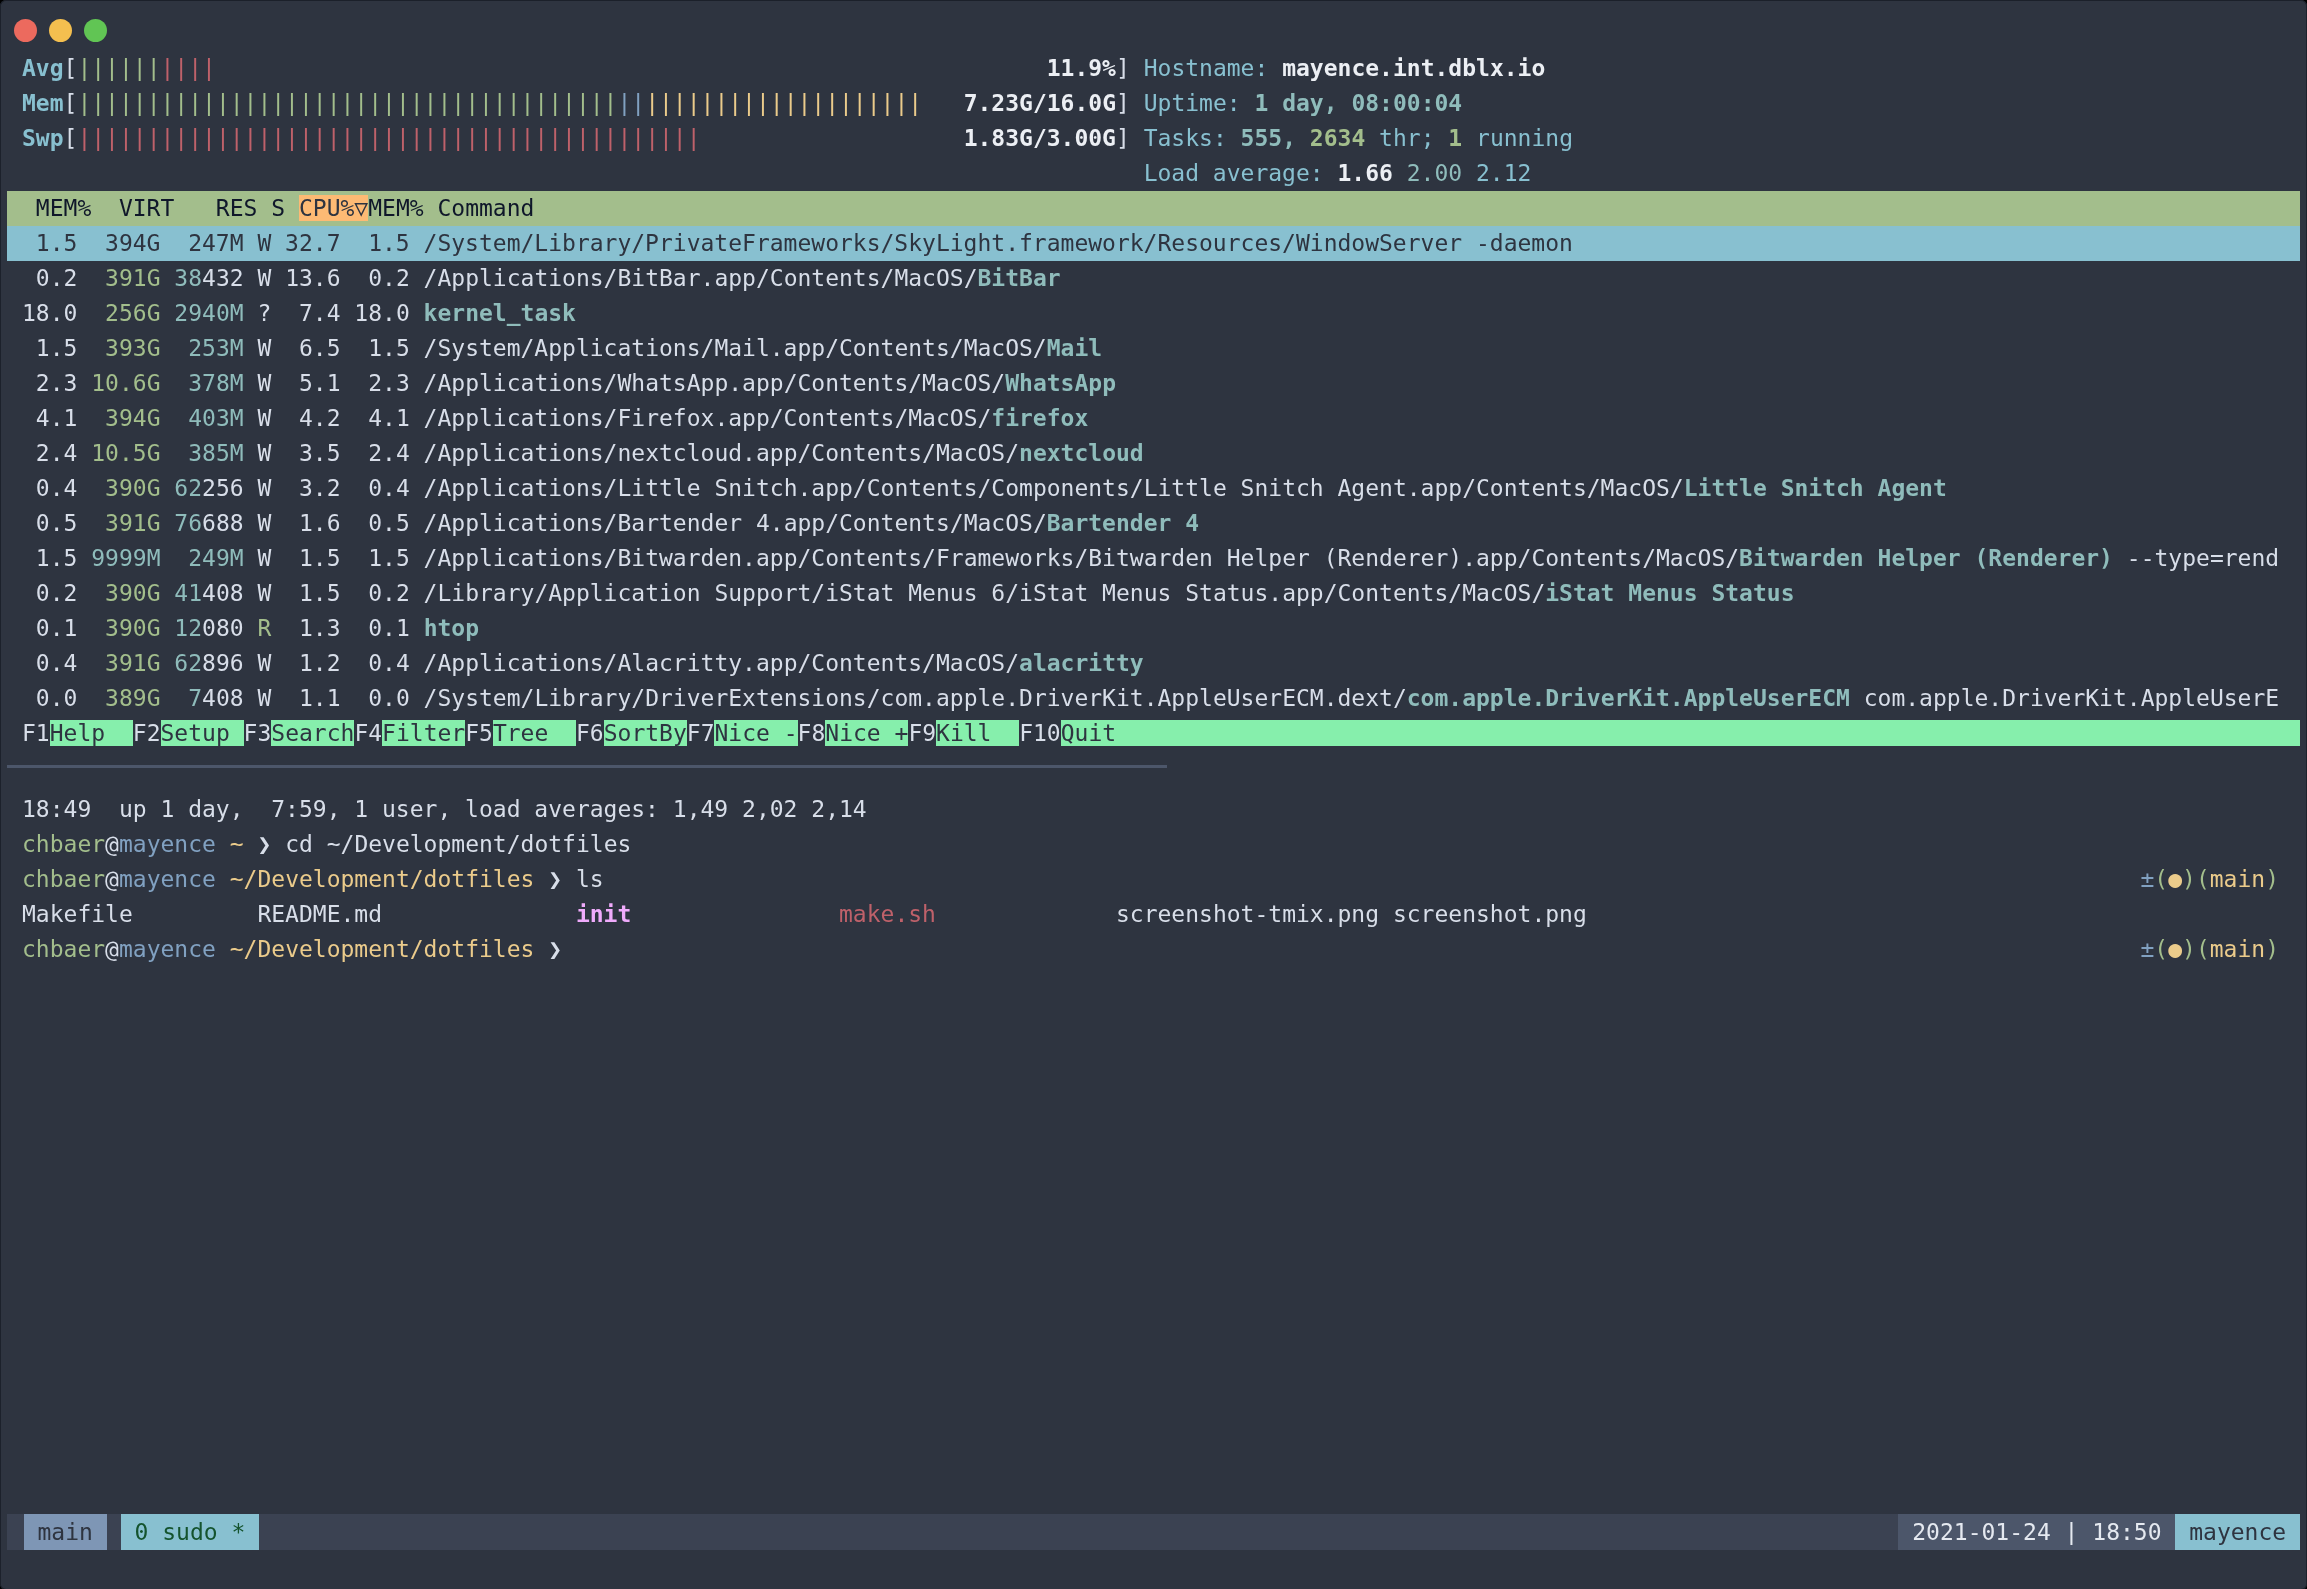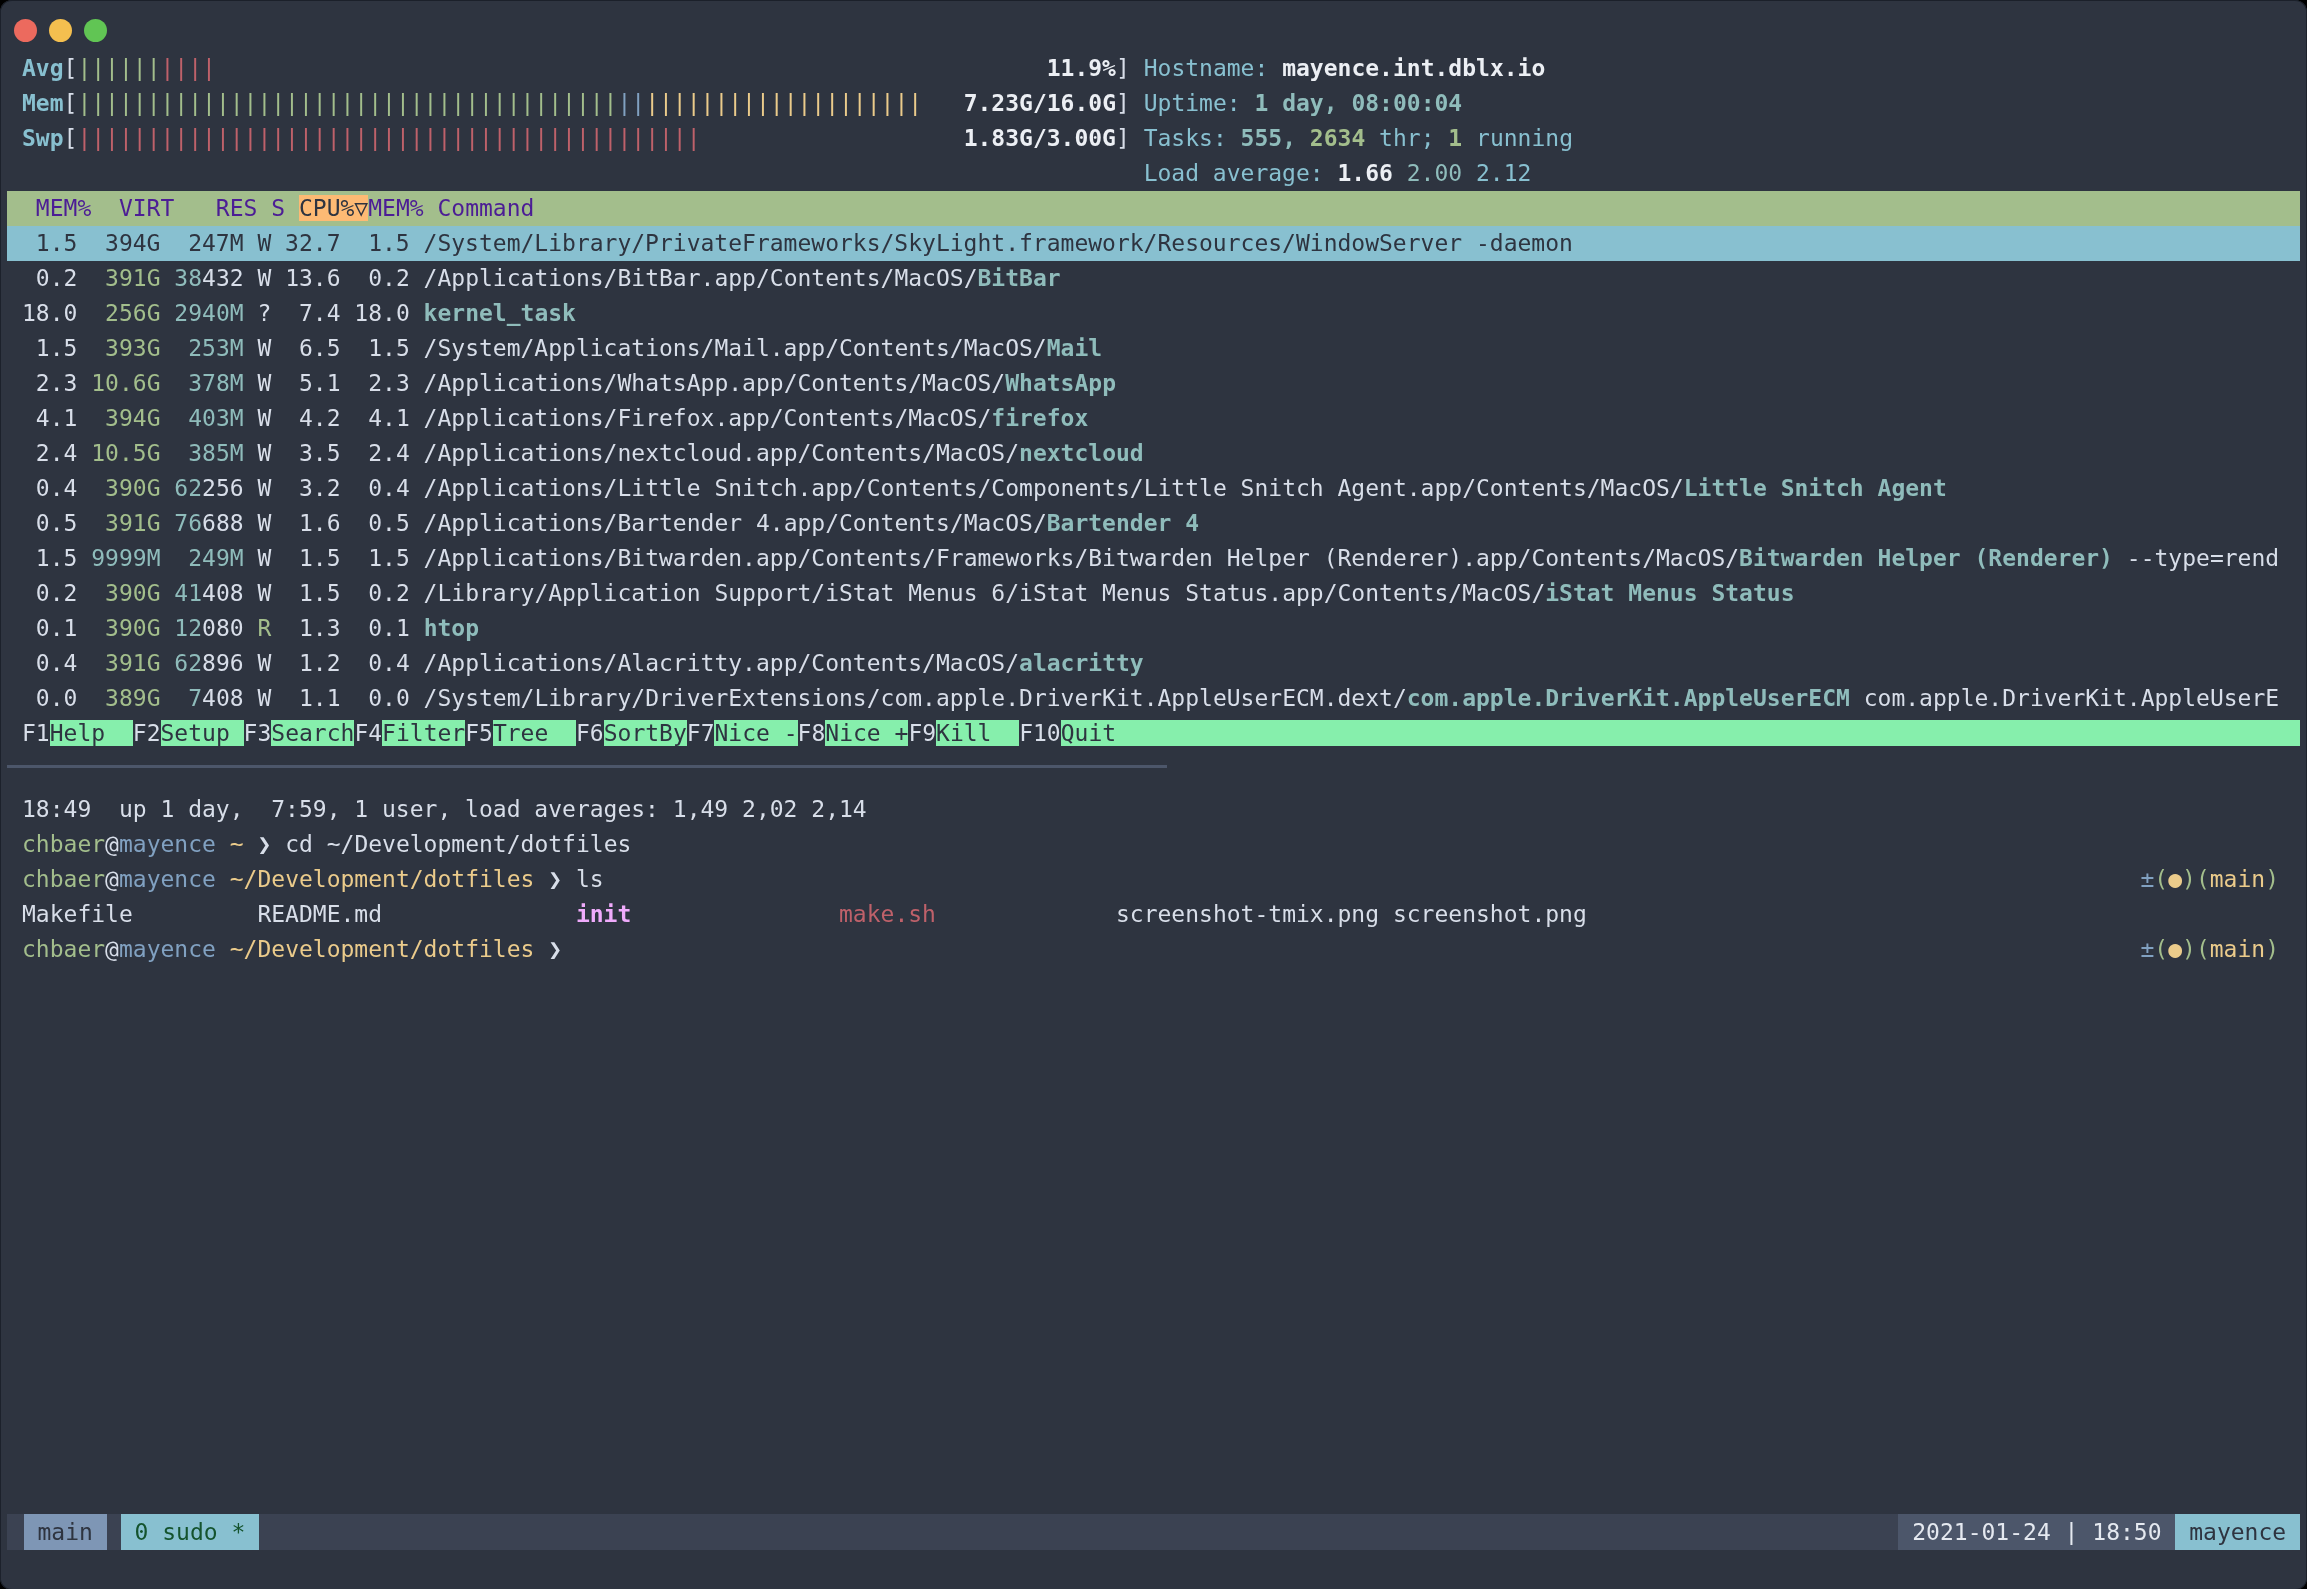--- a/index.html
+++ b/index.html
@@ -1,18 +1,18 @@
 <!DOCTYPE html>
 <html style="font-size:14px"><head>
 <meta charset="utf-8">
 <style>
   html,body{margin:0;padding:0;background:#000;}
   #stage{position:relative;width:2307px;height:1590px;background:#000;overflow:hidden;
          font-family:"DejaVu Sans Mono",monospace;}
-  #window{position:absolute;inset:0;background:#2e3440;border-radius:12px;overflow:hidden;
+  #window{position:absolute;inset:0;background:#2e3440;border-radius:6px;overflow:hidden;
           box-shadow:inset 0 0 0 0.9px #1b202a;}
   
   .tl{position:absolute;top:19px;width:23px;height:23px;border-radius:50%;}
   #tl-close{left:14px;background:#ec6a5e;}
   #tl-min{left:49px;background:#f4bf4f;}
   #tl-zoom{left:84px;background:#61c554;}
   
   .lines{position:absolute;left:7px;right:7px;}
   #htop-lines{top:51px;}
   #shell-lines{top:792px;}
@@ -28,21 +28,21 @@
   .c-cyan{color:#88c0d0}
   .c-cyanb{color:#f0abfc;font-weight:bold}
   .c-blue{color:#81a1c1}
   .c-teal{color:#8fbcbb}
   .c-tealb{color:#8fbcbb;font-weight:bold}
   .c-green{color:#a3be8c}
   .c-greenb{color:#a3be8c;font-weight:bold}
   .c-yellow{color:#ebcb8b}
   .c-red{color:#bf616a}
   .c-dark{color:#2e3440}
-  .c-hdr{color:#4c1d95}
+  .c-hdr{color:#0f172a}
   .c-hdrsort{color:#2e3440;background:#fdba74}
   .b{font-weight:bold}
   .fchip{background:#86efac;color:#2e3440;}
   .right-prompt{position:absolute;right:21px;top:0;}
   #divider{position:absolute;left:7px;top:765px;width:1160px;height:2.6px;background:#4c566a;}
   
   #statusbar{position:absolute;left:7px;right:7px;top:1514px;height:36px;background:#3b4252;
              display:flex;align-items:stretch;font-size:23px;line-height:36px;white-space:pre;}
   #statusbar .chip{display:inline-block;height:36px;}
   .chip-session{background:#7e96b5;color:#2e3440;margin-left:16.6px;}

